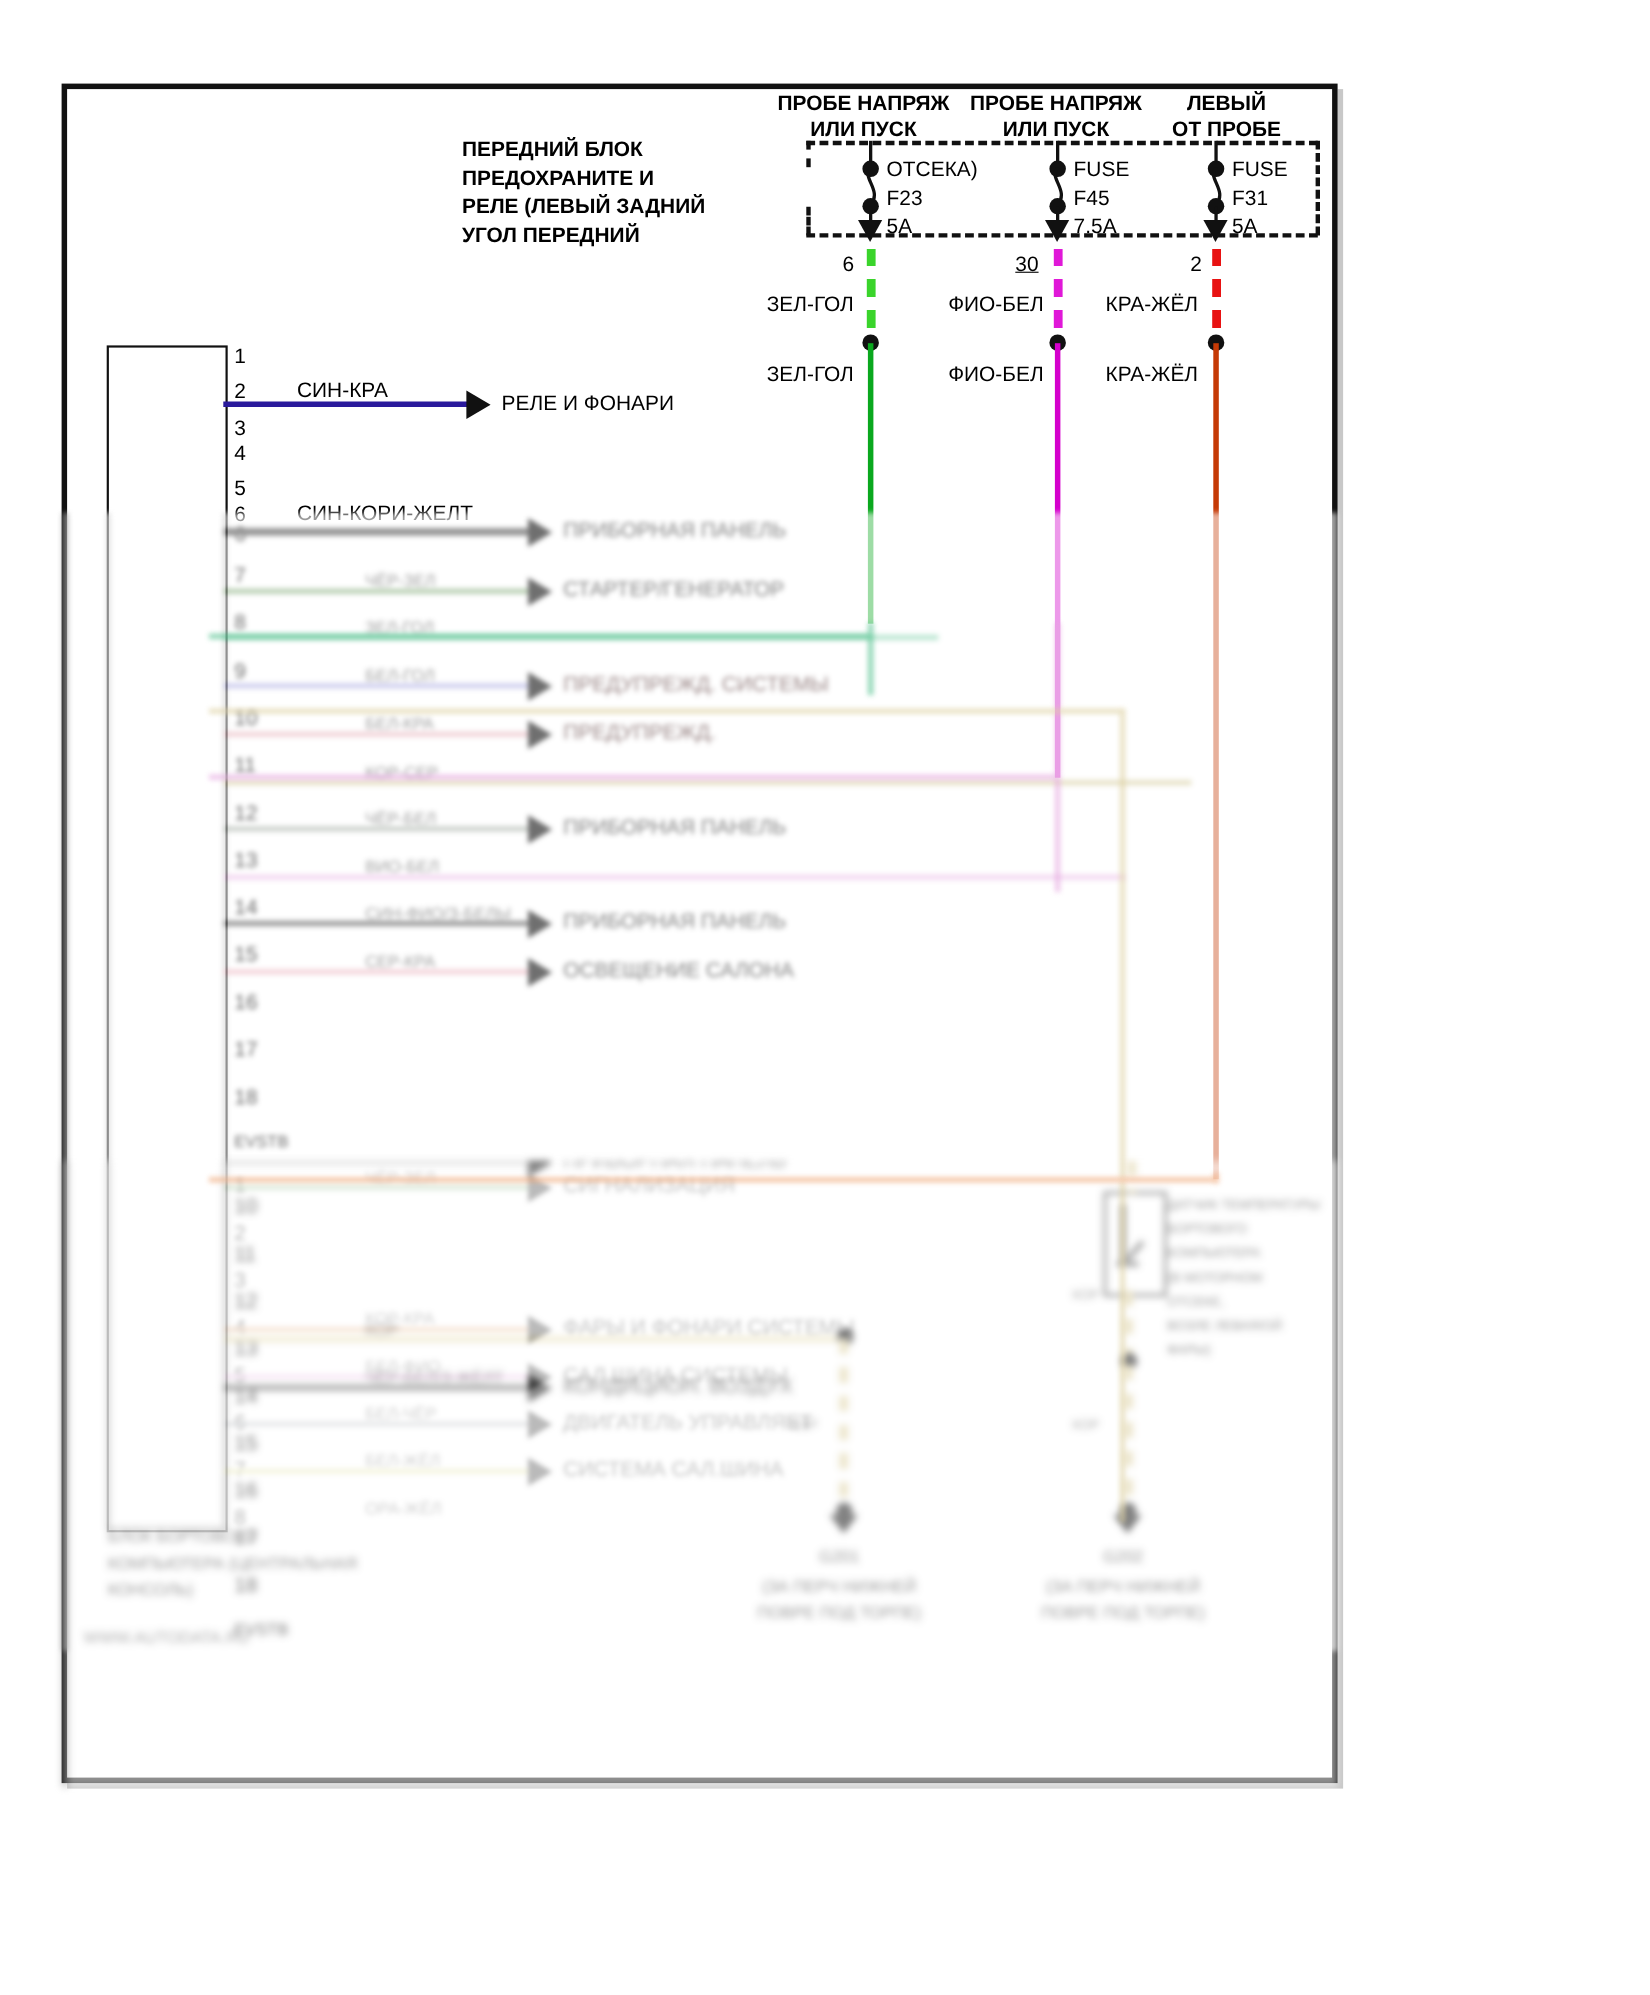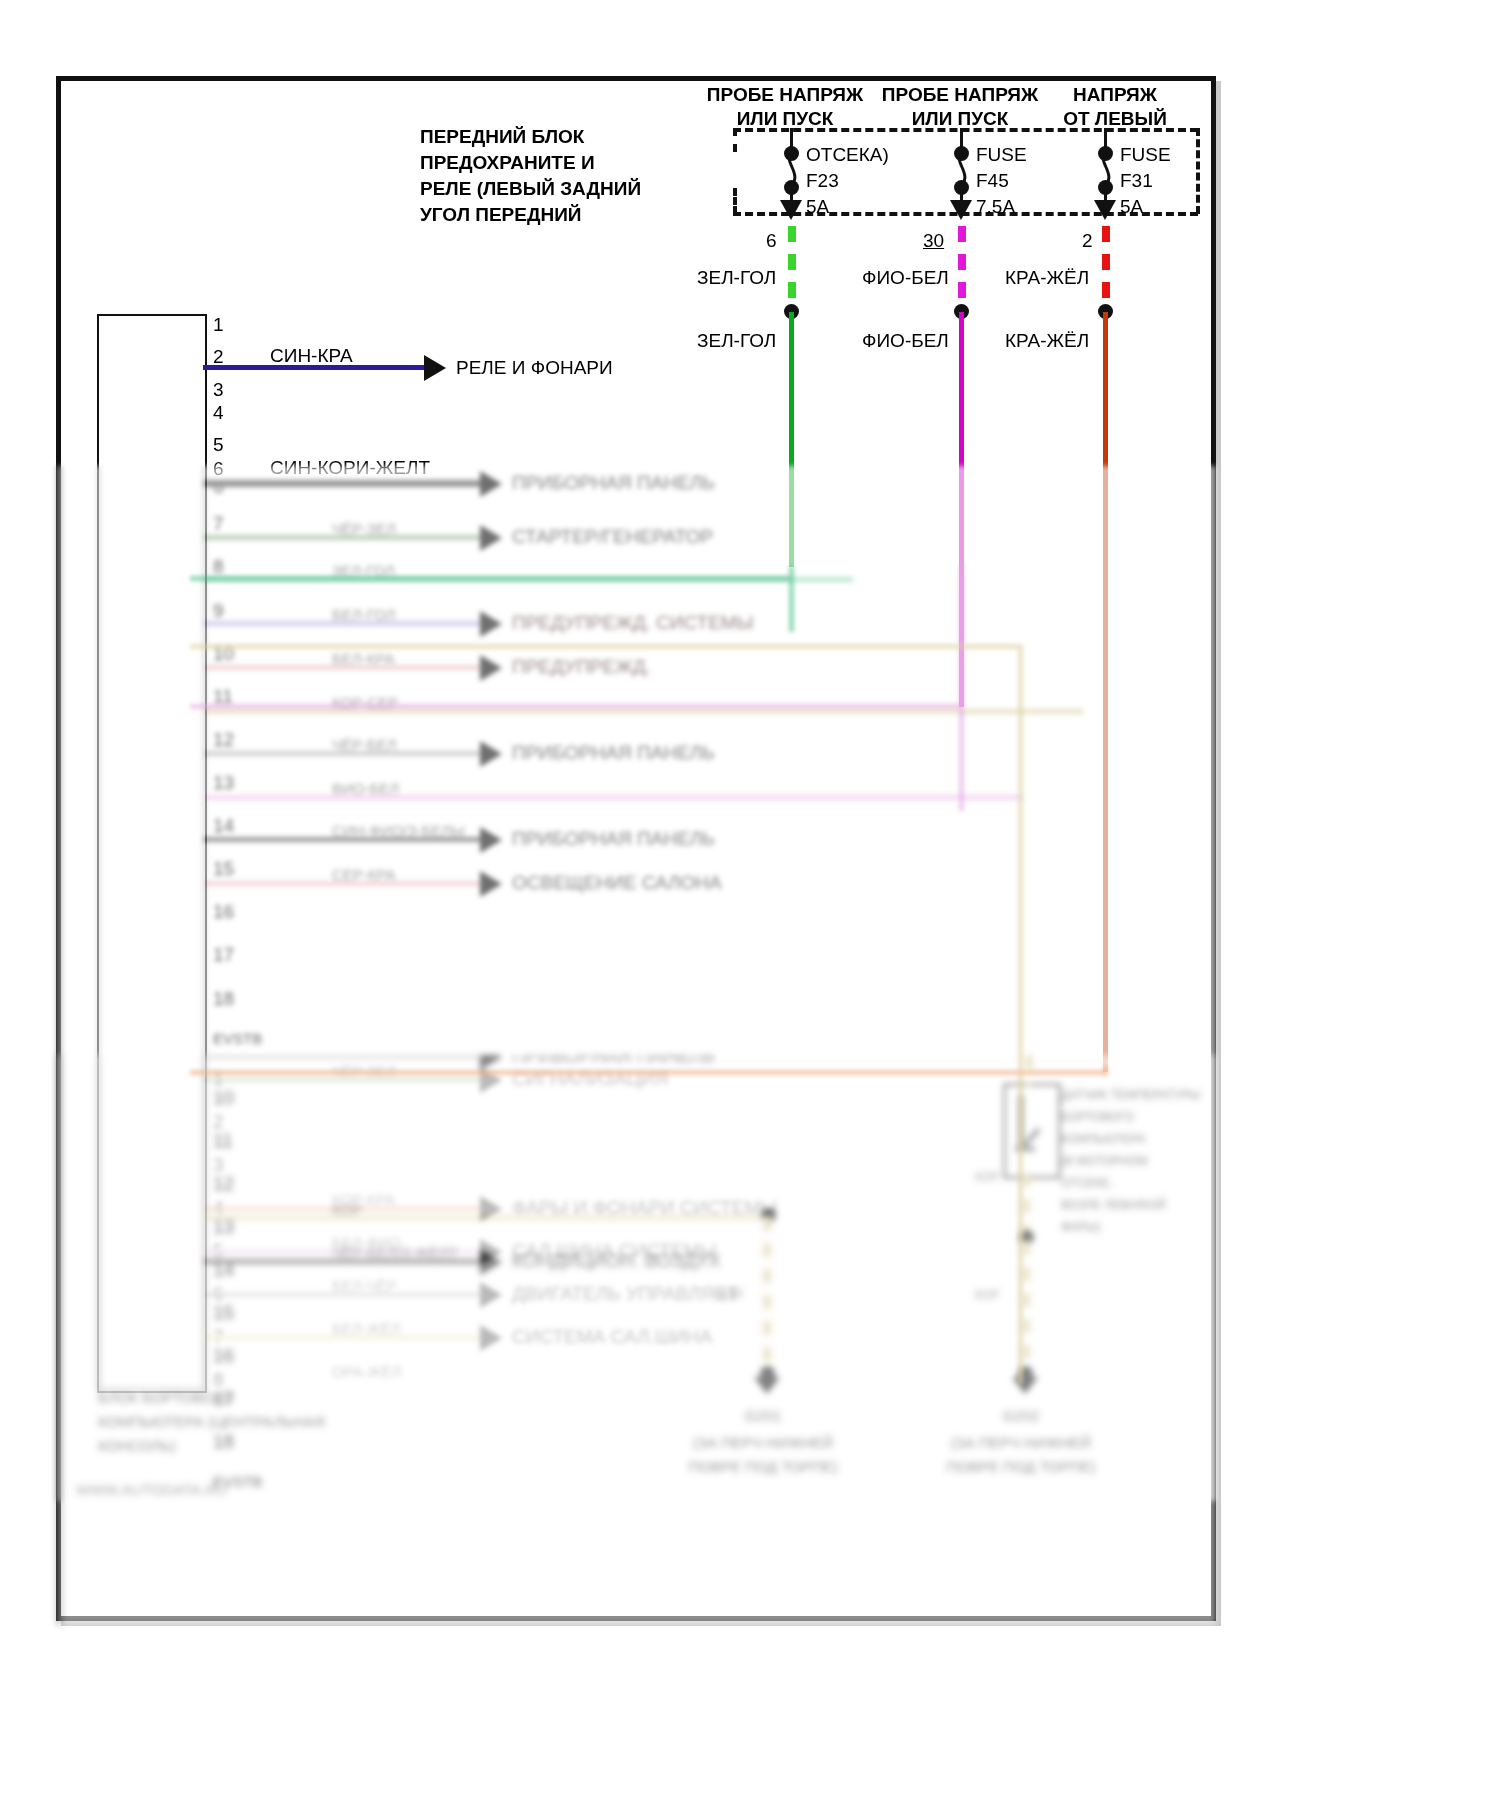--- a/index.html
+++ b/index.html
@@ -67,22 +67,22 @@
 
   <div class="frame-shadow"></div>
   <div class="frame-outer"></div>
 
   <div class="t b c" style="left:660px;top:82px;width:250px;">ПРОБЕ НАПРЯЖ</div>
   <div class="t b c" style="left:660px;top:106px;width:250px;">ИЛИ ПУСК</div>
 
   <div class="t b c" style="left:835px;top:82px;width:250px;">ПРОБЕ НАПРЯЖ</div>
   <div class="t b c" style="left:835px;top:106px;width:250px;">ИЛИ ПУСК</div>
 
-  <div class="t b c" style="left:1010px;top:82px;width:210px;">НАПРЯЖ</div>
-  <div class="t b c" style="left:1010px;top:106px;width:210px;">ОТ ЛЕВЫЙ</div>
+  <div class="t b c" style="left:1010px;top:82px;width:210px;">ЛЕВЫЙ</div>
+  <div class="t b c" style="left:1010px;top:106px;width:210px;">ОТ ПРОБЕ</div>
 
   <div class="t b r" style="left:420px;top:124px;width:300px;">ПЕРЕДНИЙ БЛОК</div>
   <div class="t b r" style="left:420px;top:150px;width:300px;">ПРЕДОХРАНИТЕ И</div>
   <div class="t b r" style="left:420px;top:176px;width:300px;">РЕЛЕ (ЛЕВЫЙ ЗАДНИЙ</div>
   <div class="t b r" style="left:420px;top:202px;width:300px;">УГОЛ ПЕРЕДНИЙ</div>
 
   <div class="dashH" style="left:733px;top:128px;width:465px;"></div>
   <div class="dashH" style="left:733px;top:212px;width:465px;"></div>
   <div class="dashV" style="left:733px;top:128px;height:24px;"></div>
   <div class="dashV" style="left:733px;top:188px;height:26px;"></div>

